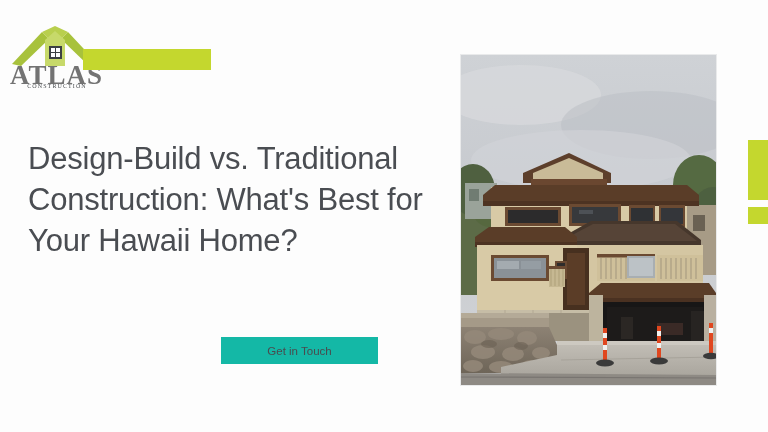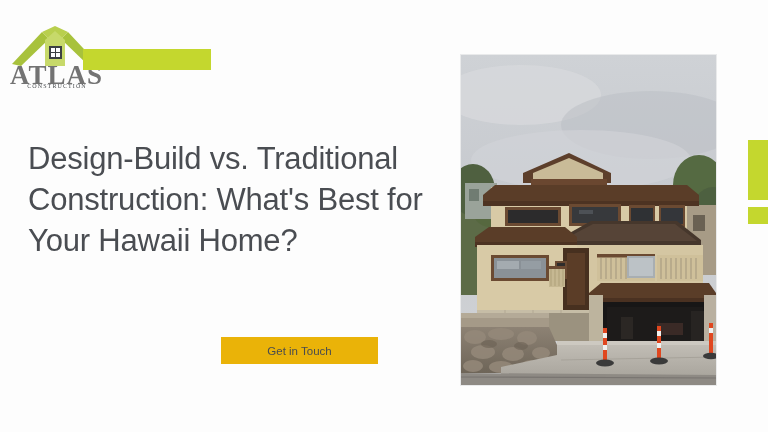--- a/index.html
+++ b/index.html
@@ -105,21 +105,21 @@
     color: #4a4d52;
   }
 
   
   #cta-button {
     position: absolute;
     left: 221px;
     top: 337px;
     width: 157px;
     height: 27px;
-    background: #eab308;
+    background: #14b8a6;
     border: none;
     display: flex;
     align-items: center;
     justify-content: center;
     font-family: "Liberation Sans", sans-serif;
     font-size: 11.5px;
     color: #494c4f;
     cursor: pointer;
     padding: 8px;
   }

